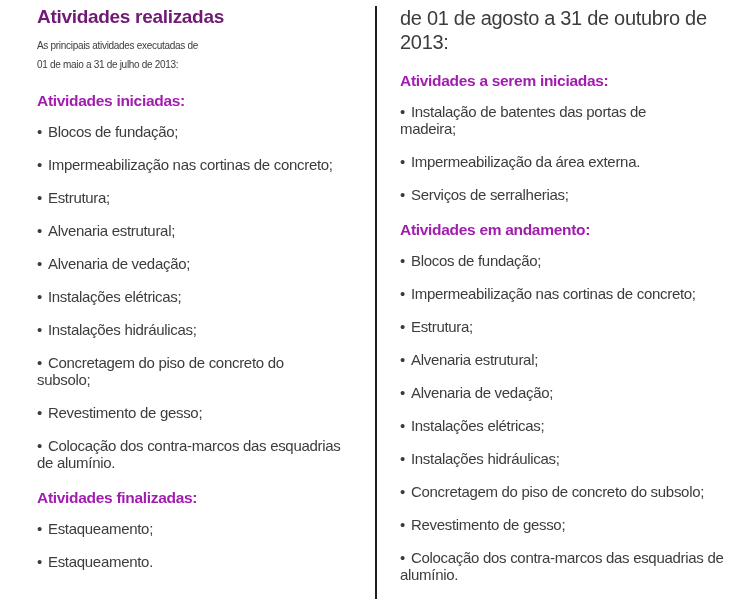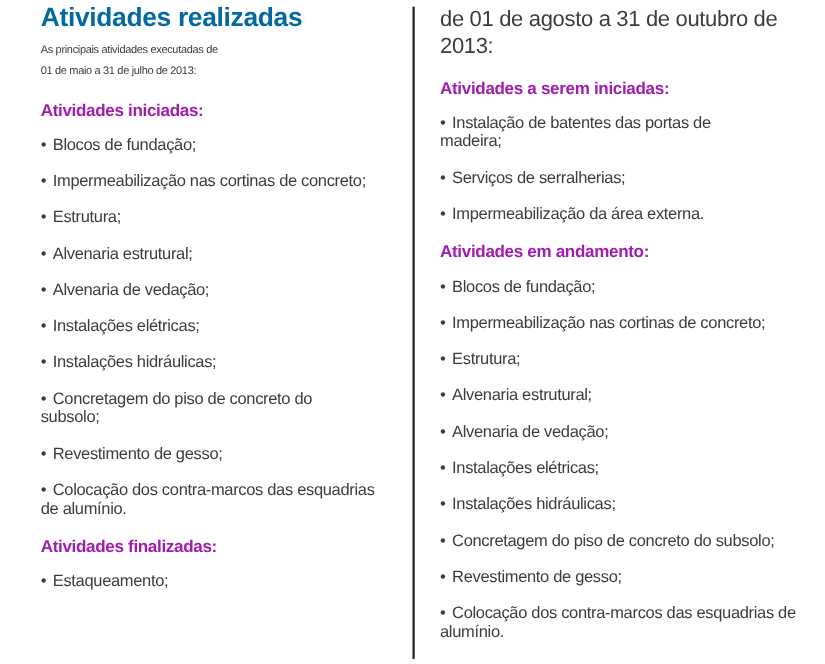--- a/index.html
+++ b/index.html
@@ -18,23 +18,23 @@
     top: 6px;
     width: 2px;
     height: 593px;
     background: #1f1f1f;
   }
   .col { position: absolute; top: 6px; }
   .col-left  { left: 37px;  width: 335px; }
   .col-right { left: 400px; width: 346px; }
 
   .col-title {
-    font-size: 24px;
+    font-size: 19px;
     font-weight: 700;
-    color: #0369a1;
+    color: #701a75;
     line-height: 22px;
     letter-spacing: -0.3px;
     margin: 0;
     white-space: pre-line;
   }
   .intro {
     margin-top: 8px;
     font-size: 10px;
     line-height: 19px;
     letter-spacing: -0.3px;
@@ -96,34 +96,35 @@
       <div class="bullet"><span class="marker">•</span><span class="btext">Concretagem do piso de concreto do
 subsolo;</span></div>
       <div class="bullet"><span class="marker">•</span><span class="btext">Revestimento de gesso;</span></div>
       <div class="bullet"><span class="marker">•</span><span class="btext">Colocação dos contra-marcos das esquadrias
 de alumínio.</span></div>
     </div>
 
     <div>
       <div class="section-heading">Atividades finalizadas:</div>
       <div class="bullet"><span class="marker">•</span><span class="btext">Estaqueamento;</span></div>
+      <div class="bullet"><span class="marker">•</span><span class="btext">Estaqueamento.</span></div>
     </div>
   </div>
 
   <div class="col col-right">
     <div>
       <div class="intro-plain-line">de 01 de agosto a 31 de outubro de 2013:</div>
     </div>
 
     <div>
       <div class="section-heading">Atividades a serem iniciadas:</div>
       <div class="bullet"><span class="marker">•</span><span class="btext">Instalação de batentes das portas de
 madeira;</span></div>
+      <div class="bullet"><span class="marker">•</span><span class="btext">Impermeabilização da área externa.</span></div>
       <div class="bullet"><span class="marker">•</span><span class="btext">Serviços de serralherias;</span></div>
-      <div class="bullet"><span class="marker">•</span><span class="btext">Impermeabilização da área externa.</span></div>
     </div>
 
     <div>
       <div class="section-heading">Atividades em andamento:</div>
       <div class="bullet"><span class="marker">•</span><span class="btext">Blocos de fundação;</span></div>
       <div class="bullet"><span class="marker">•</span><span class="btext">Impermeabilização nas cortinas de concreto;</span></div>
       <div class="bullet"><span class="marker">•</span><span class="btext">Estrutura;</span></div>
       <div class="bullet"><span class="marker">•</span><span class="btext">Alvenaria estrutural;</span></div>
       <div class="bullet"><span class="marker">•</span><span class="btext">Alvenaria de vedação;</span></div>
       <div class="bullet"><span class="marker">•</span><span class="btext">Instalações elétricas;</span></div>

